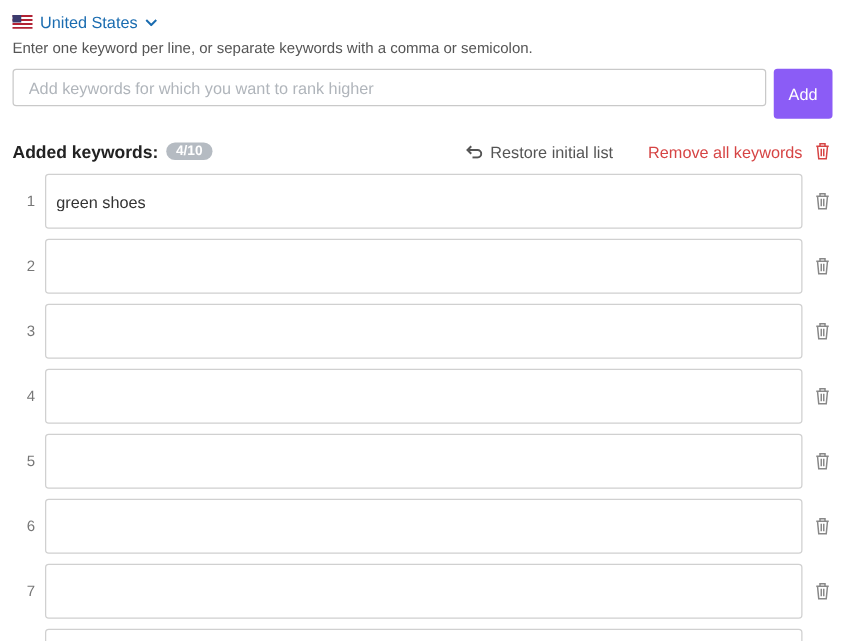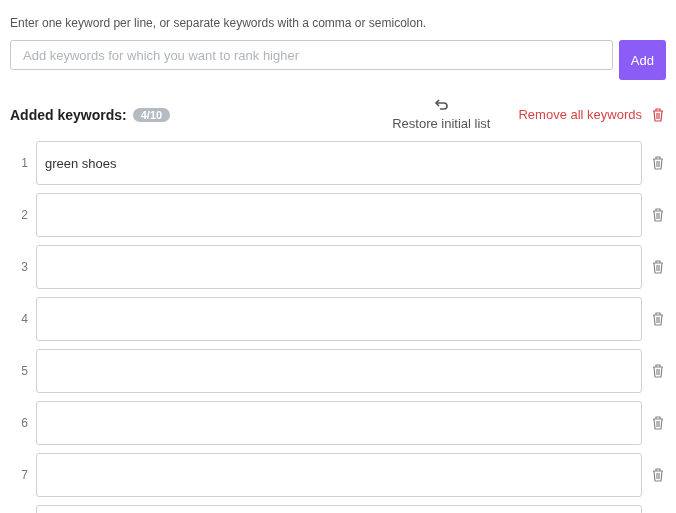--- a/index.html
+++ b/index.html
@@ -108,21 +108,20 @@
   }
   .spacer { flex: 1; }
   .restore {
     display: inline-flex;
     align-items: center;
     gap: 6px;
     color: #555;
     font-size: 13px;
     cursor: pointer;
     margin-right: 28px;
-    flex-direction: column;
   }
   .remove-all {
     display: inline-flex;
     align-items: center;
     gap: 8px;
     color: #d64444;
     font-size: 13px;
     cursor: pointer;
   }
   .kw-list { }
@@ -159,20 +158,29 @@
   }
   .trash-btn.red { color: #d64444; }
   .undo-icon svg, .trash-btn svg, .chevron svg, .arrow svg {
     display: block;
   }
 </style>
 </head>
 <body>
 
 <div class="header-row">
+  <span class="country-select">
+    <span class="flag"></span>
+    <span>United States</span>
+    <span class="chevron">
+      <svg width="10" height="6" viewBox="0 0 10 6">
+          <path d="M1 1l4 4 4-4" fill="none" stroke="#1a6cb0" stroke-width="1.6"></path>
+        </svg>
+    </span>
+  </span>
 </div>
 
 <div class="instruction">Enter one keyword per line, or separate keywords with a comma or semicolon.</div>
 
 <div class="add-row">
   <input type="text" class="add-input" placeholder="Add keywords for which you want to rank higher" style="">
   <button class="add-btn">Add</button>
 </div>
 
 <div class="toolbar">

